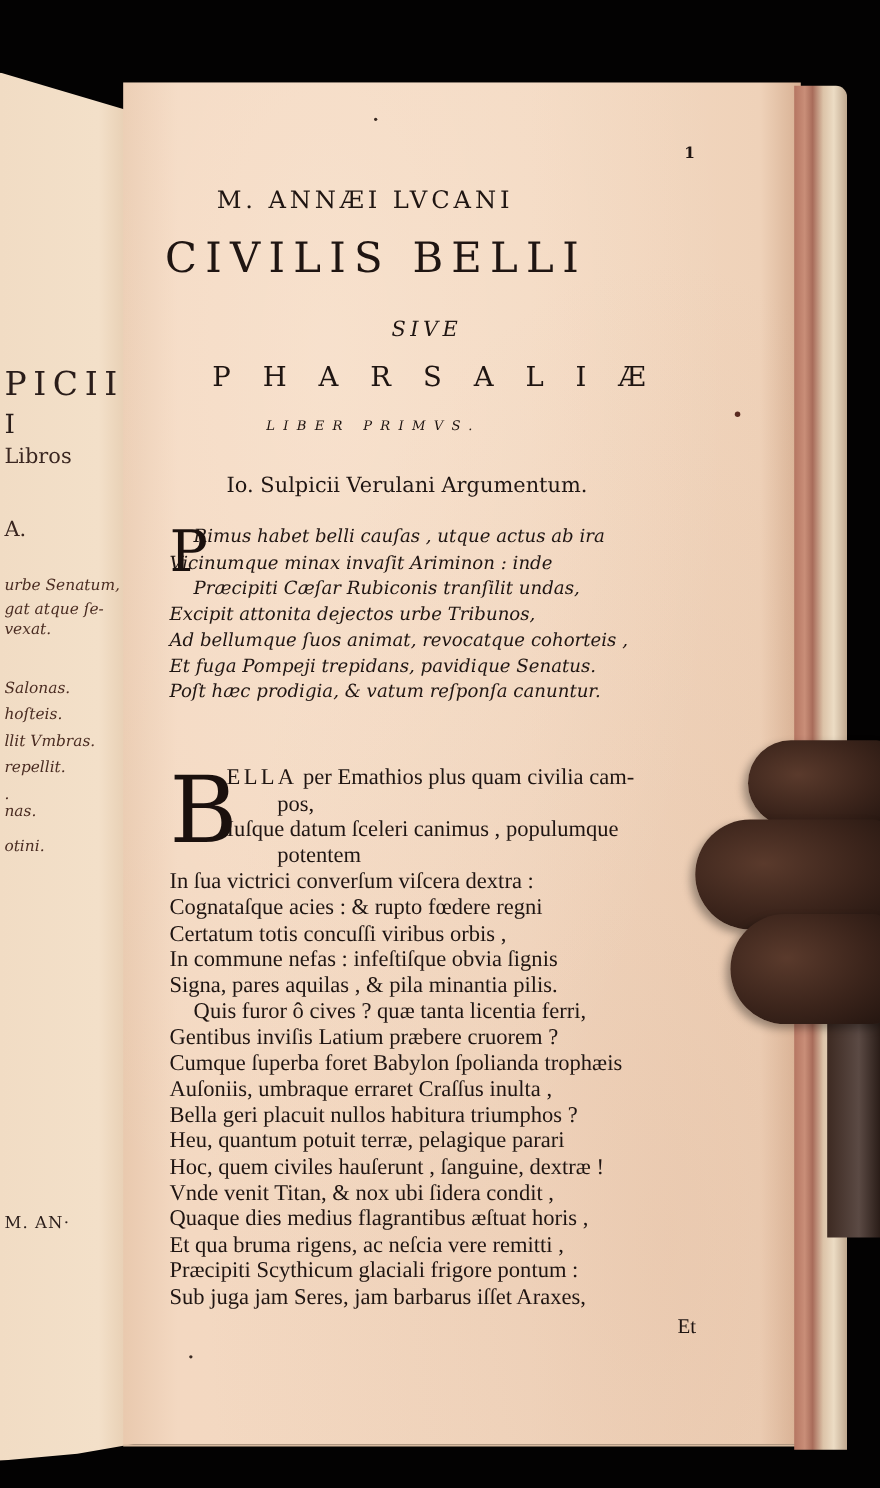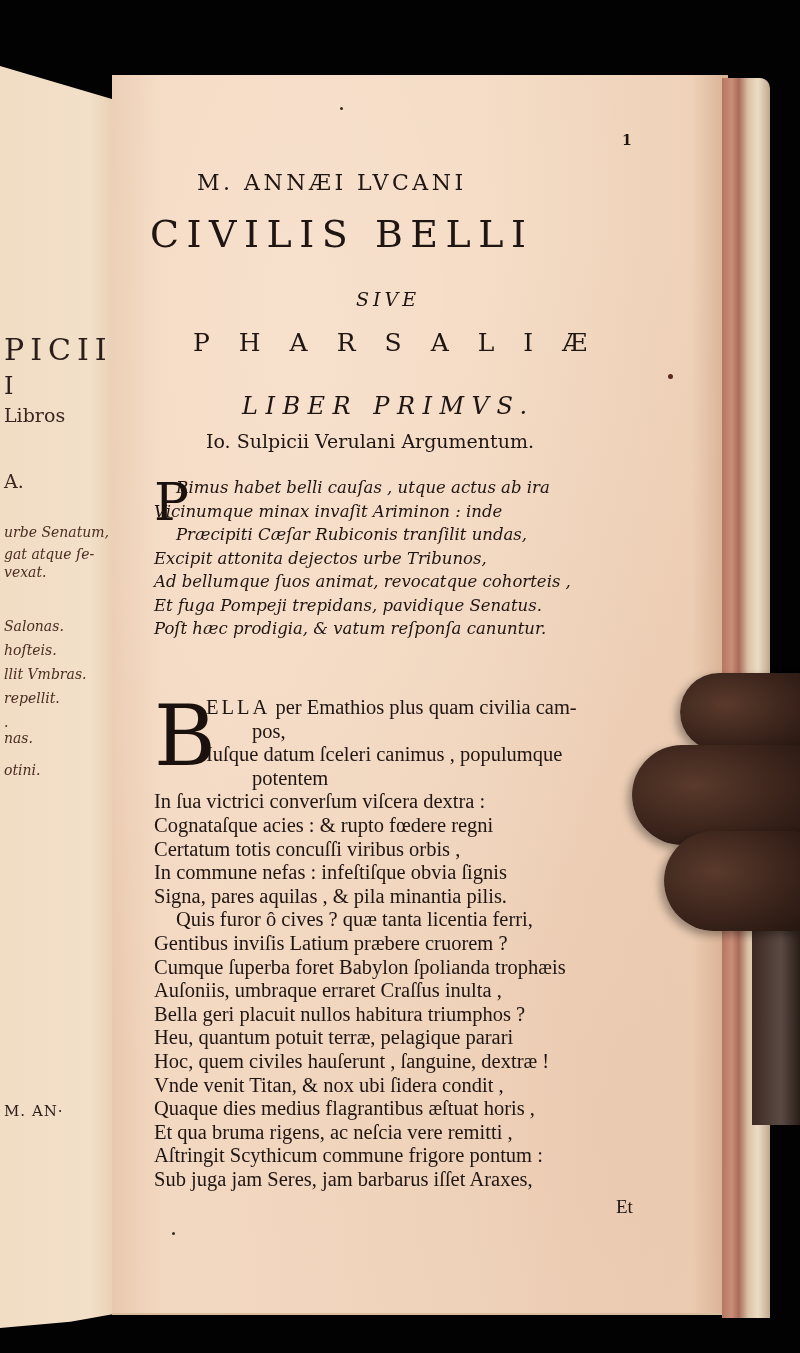--- a/index.html
+++ b/index.html
@@ -53,21 +53,21 @@
       position: absolute; left: 120px; top: 260px; width: 48px; height: 200px;
       background: linear-gradient(90deg, #3d2a22, #5b4a44 60%, #2a1d18);
     }
 
     .text { position: absolute; color: #1f1512; white-space: nowrap; }
     .page-num { left: 622px; top: 132px; font-size: 14px; font-weight: bold; }
     .author { left: 197px; top: 170px; font-size: 22px; letter-spacing: 3.5px; }
     .title { left: 150px; top: 212px; font-size: 38px; letter-spacing: 7.5px; }
     .sive { left: 356px; top: 288px; font-size: 19px; font-style: italic; letter-spacing: 4px; }
     .pharsaliae { left: 193px; top: 328px; font-size: 25px; letter-spacing: 29px; }
-    .liber { left: 242px; top: 392px; font-size: 24px; font-style: italic; letter-spacing: 7.5px; }
+    .liber { left: 242px; top: 380px; font-size: 12px; font-style: italic; letter-spacing: 7.5px; }
     .arg-title { left: 206px; top: 430px; font-size: 19px; }
 
     .argument { position: absolute; left: 154px; top: 476px; width: 470px; }
     .argument .dropcap-p {
       position: absolute; left: 0; top: 0; font-size: 52px; line-height: 52px; color: #1a100d;
     }
     .argument .line {
       font-style: italic; font-size: 16.5px; line-height: 23.5px; color: #1f1512; white-space: nowrap;
       font-family: "DejaVu Serif", serif;
     }
@@ -150,21 +150,21 @@
   <div id="poemLines2">
       <div class="line">Gentibus inviſis Latium præbere cruorem ?</div>
       <div class="line">Cumque ſuperba foret Babylon ſpolianda trophæis</div>
       <div class="line">Auſoniis, umbraque erraret Craſſus inulta ,</div>
       <div class="line">Bella geri placuit nullos habitura triumphos ?</div>
       <div class="line">Heu, quantum potuit terræ, pelagique parari</div>
       <div class="line">Hoc, quem civiles hauſerunt , ſanguine, dextræ !</div>
       <div class="line">Vnde venit Titan, &amp; nox ubi ſidera condit ,</div>
       <div class="line">Quaque  dies medius flagrantibus æſtuat horis ,</div>
       <div class="line">Et qua bruma rigens, ac neſcia vere remitti ,</div>
-      <div class="line">Aſtringit Scythicum  commune frigore pontum :</div>
+      <div class="line">Præcipiti Scythicum  glaciali frigore pontum :</div>
       <div class="line">Sub juga jam Seres, jam barbarus iſſet Araxes,</div>
     </div>
 </div>
 
 <div class="text catchword">Et</div>
 
 <div class="speck" style="left:340px;top:107px;"></div>
 <div class="speck" style="left:668px;top:374px;width:5px;height:5px;background:#5a2a20;"></div>
 <div class="speck" style="left:172px;top:1232px;"></div>
 

